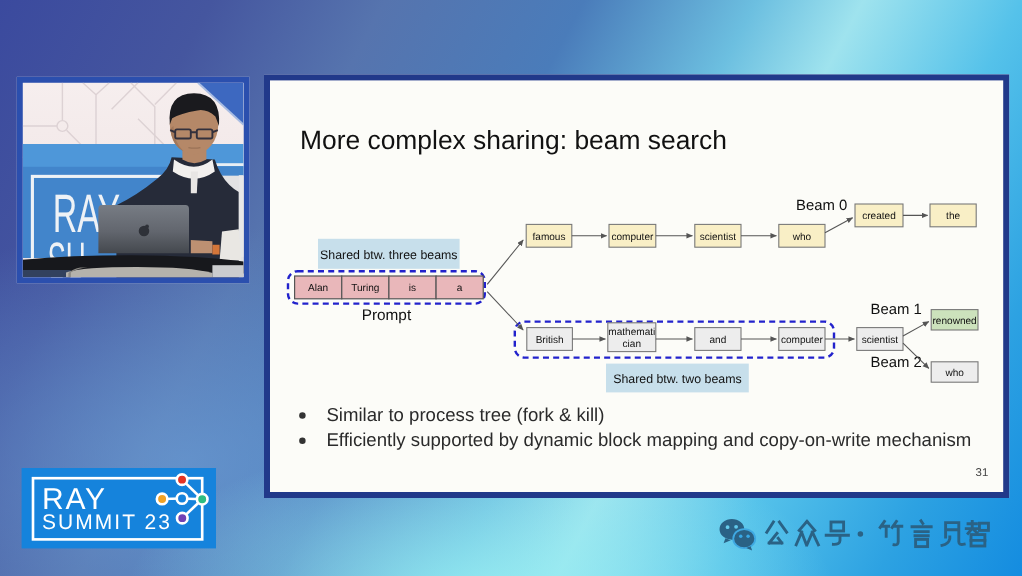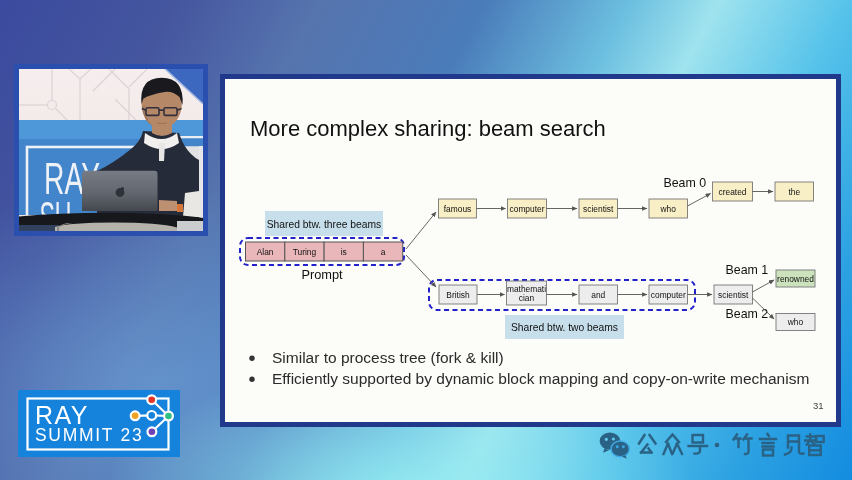--- a/index.html
+++ b/index.html
@@ -1,21 +1,21 @@
 <!DOCTYPE html>
 <html><head><meta charset="utf-8">
 <style>
 html,body{margin:0;padding:0}
 #stage{position:relative;width:852px;height:480px;overflow:hidden;
  font-family:"Liberation Sans",sans-serif;
  background:radial-gradient(48% 38% at 47% 103%,rgba(150,238,242,0.85),rgba(150,238,242,0) 72%),
  radial-gradient(52% 55% at 18% 80%,rgba(108,160,216,0.65),rgba(108,160,216,0) 75%),
  linear-gradient(118deg,#3b4a9e 0%,#45569f 16%,#5674ae 29%,#4a7cba 44%,#6cbfe0 57%,#9fe3ee 65%,#55c2ea 77%,#2da2e2 89%,#148ce0 100%);}
 #video{position:absolute;left:14px;top:64px;width:184px;height:162px;border:5px solid #2b4fae;background:#f2eae9}
-#slide{position:absolute;left:220px;top:74px;width:611px;height:343px;border:5px solid #21398a;background:#fcfcf8}
+#slide{position:absolute;left:220px;top:62px;width:611px;height:343px;border:5px solid #21398a;background:#fcfcf8}
 #logo{position:absolute;left:18px;top:390px;width:162px;height:67px;background:#1583dc}
 #wechat{position:absolute;left:596px;top:428px;width:240px;height:36px}
 </style></head>
 <body>
 <div id="stage">
 <div id="video"><svg width="184" height="162" viewBox="0 0 184 162">
 <defs>
           <linearGradient id="lap" x1="0" y1="0" x2="0" y2="1">
             <stop offset="0" stop-color="#777c84"></stop>
             <stop offset="0.55" stop-color="#62666e"></stop>

